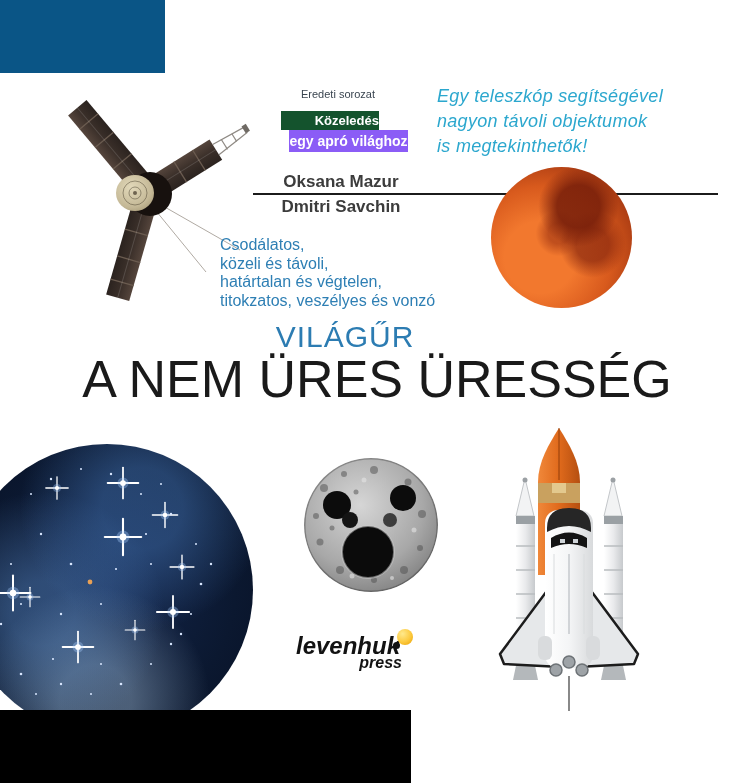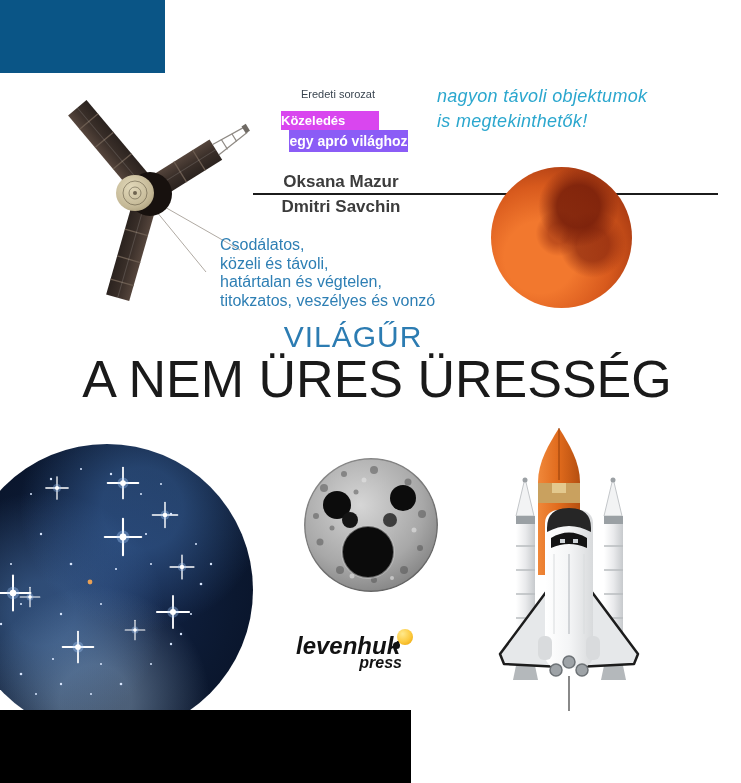--- a/index.html
+++ b/index.html
@@ -3,22 +3,22 @@
 <meta charset="utf-8">
 <style>
   html,body{margin:0;padding:0;background:#ffffff;}
   .cover{position:relative;width:741px;height:783px;background:#ffffff;overflow:hidden;
          font-family:"Liberation Sans",sans-serif;}
 
   .corner-block{position:absolute;left:0;top:0;width:165px;height:73px;background:#0a5586;}
 
   .series-label{position:absolute;left:280px;top:88px;width:116px;text-align:center;
                 font-size:11px;color:#3a4550;}
-  .series-box1{position:absolute;left:281px;top:111px;width:98px;height:19px;background:#d946ef;
-               color:#fff;font-weight:bold;font-size:13px;line-height:19px;text-align:left;}
+  .series-box1{position:absolute;left:281px;top:111px;width:98px;height:19px;background:#14532d;
+               color:#fff;font-weight:bold;font-size:13px;line-height:19px;text-align:right;}
   .series-box2{position:absolute;left:289px;top:130px;width:119px;height:22px;background:#8b5cf6;
                color:#fff;font-weight:bold;font-size:14px;line-height:22px;text-align:center;}
 
   .callout{position:absolute;left:437px;top:84px;width:250px;color:#2ba7ce;
            font-style:italic;font-size:18px;line-height:25px;letter-spacing:.3px;}
 
   .author{position:absolute;left:250px;width:182px;text-align:center;font-size:17px;color:#3c3c3c;font-weight:bold;}
   .author-1{top:172px;}
   .author-2{top:197px;}
   .rule{position:absolute;left:253px;top:193px;width:465px;height:2px;background:#1b1b1b;z-index:1;}
@@ -26,21 +26,21 @@
   .moon-red{position:absolute;left:491px;top:167px;width:141px;height:141px;border-radius:50%;z-index:2;
     background:
       radial-gradient(circle at 62% 28%, rgba(118,30,10,.85) 0 16%, rgba(118,30,10,0) 30%),
       radial-gradient(circle at 72% 55%, rgba(138,40,14,.70) 0 13%, rgba(138,40,14,0) 26%),
       radial-gradient(circle at 48% 47%, rgba(150,45,15,.55) 0 10%, rgba(150,45,15,0) 22%),
       radial-gradient(circle at 35% 64%, #f2782e 0 28%, #d85a1d 55%, #a83a12 79%, #852308 100%);}
 
   .tagline{position:absolute;left:220px;top:236px;width:242px;text-align:left;
            font-size:16px;line-height:18.5px;color:#2e7fb4;}
 
-  .subtitle{position:absolute;left:12px;top:320px;width:682px;text-align:center;
+  .subtitle{position:absolute;left:4px;top:320px;width:682px;text-align:center;
             font-size:30px;font-weight:300;letter-spacing:1px;color:#2c7cb2;}
   .main-title{position:absolute;left:0;top:349px;width:682px;text-align:center;margin:0;
               font-size:52px;font-weight:200;color:#1a1a1a;white-space:nowrap;padding-left:36px;}
 
   .pleiades{position:absolute;left:-39px;top:444px;width:292px;height:292px;border-radius:50%;
     overflow:hidden;z-index:1;
     background:
       radial-gradient(circle at 62% 22%, rgba(70,120,185,.45) 0 14%, rgba(70,120,185,0) 42%),
       radial-gradient(circle at 28% 58%, rgba(95,145,205,.40) 0 12%, rgba(95,145,205,0) 45%),
       radial-gradient(circle at 46% 88%, rgba(140,165,190,.50) 0 12%, rgba(140,165,190,0) 38%),
@@ -72,20 +72,21 @@
 
   <div class="series-label">Eredeti sorozat</div>
   <div class="series-box1">
     <span>Közeledés</span>
   </div>
   <div class="series-box2">
     <span>egy apró világhoz</span>
   </div>
 
   <div class="callout">
+    <div>Egy teleszkóp segítségével</div>
     <div>nagyon távoli objektumok</div>
     <div>is megtekinthetők!</div>
   </div>
 
   <svg class="juno" width="235" height="215" viewBox="0 0 235 215">
     <defs>
       <linearGradient id="pg" x1="0" y1="0" x2="0" y2="1">
         <stop offset="0" stop-color="#55453c"></stop>
           <stop offset=".5" stop-color="#3a2f29"></stop>
           <stop offset="1" stop-color="#2b231f"></stop>

